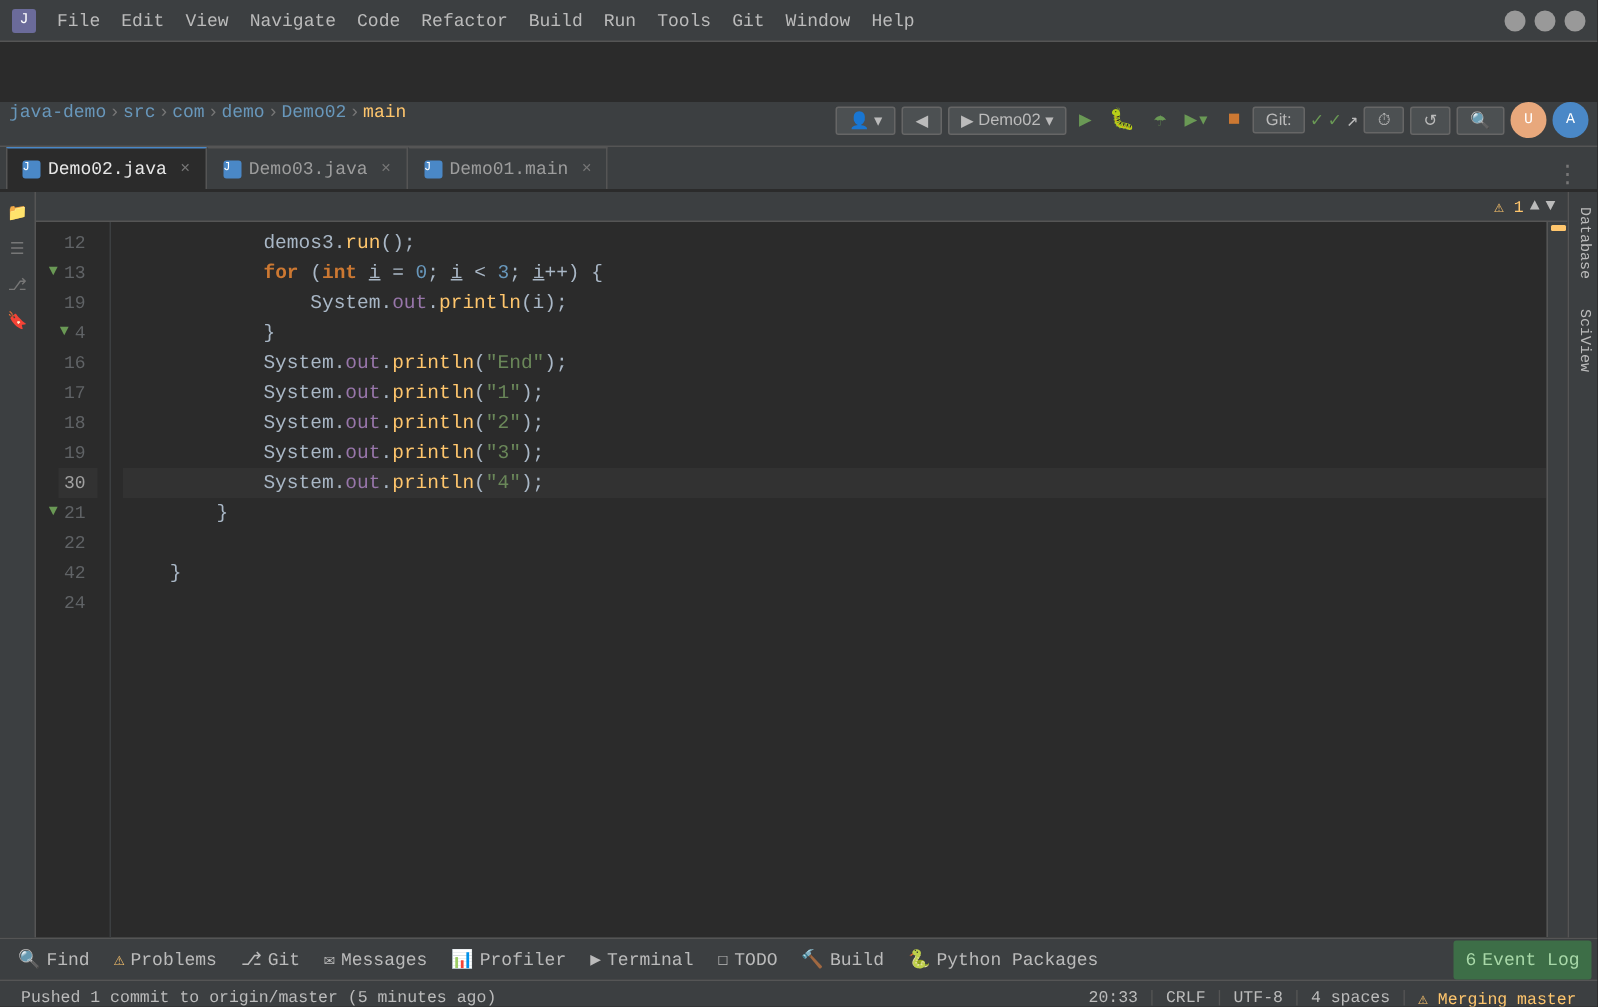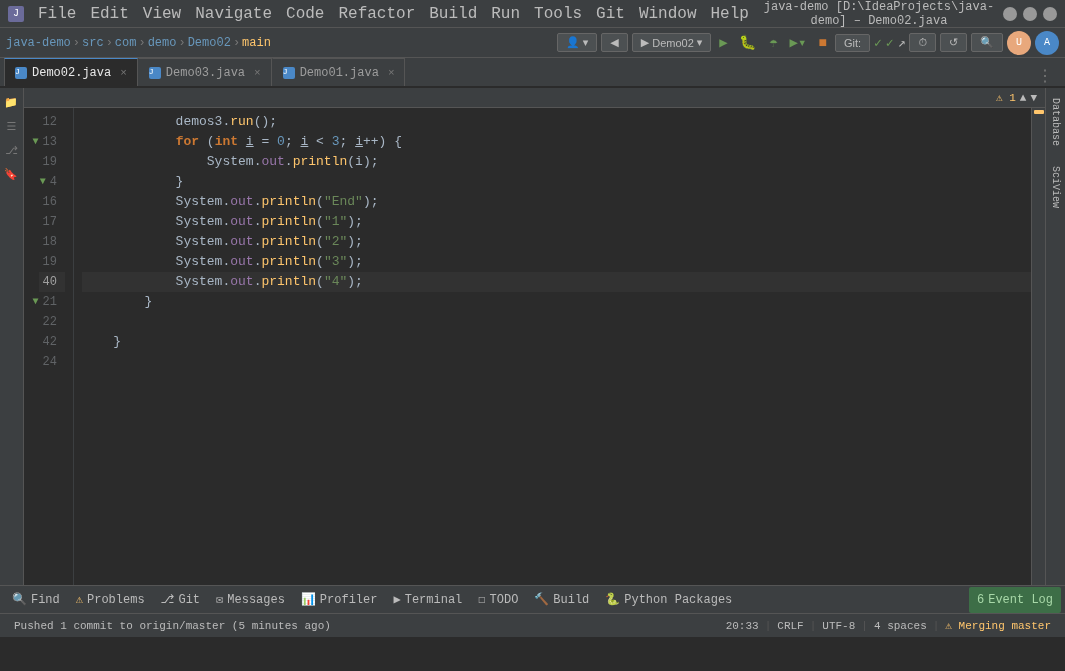--- a/index.html
+++ b/index.html
@@ -10,38 +10,39 @@
       height: 28px;
       background: #3c3f41;
       display: flex;
       align-items: center;
       padding: 0 8px;
       border-bottom: 1px solid #555;
       justify-content: space-between;
     }
     #titlebar .left { display: flex; align-items: center; gap: 8px; font-size: 12px; color: #bbb; }
     #titlebar .app-icon { width: 16px; height: 16px; background: #6b6b9a; border-radius: 2px; display: flex; align-items: center; justify-content: center; font-size: 10px; color: white; }
-    #titlebar .menu-bar { display: flex; gap: 2px; font-size: 16px; color: #bbb; text-align: right; }
+    #titlebar .menu-bar { display: flex; gap: 2px; font-size: 12px; color: #bbb; text-align: right; }
     #titlebar .menu-bar span { padding: 2px 6px; cursor: pointer; }
     #titlebar .title { font-size: 12px; color: #bbb; flex: 1; text-align: center; }
     #titlebar .controls { display: flex; gap: 6px; }
     #titlebar .ctrl-btn { width: 14px; height: 14px; border-radius: 50%; display: inline-block; }
     .ctrl-min { background: #999; }
     .ctrl-max { background: #999; }
     .ctrl-close { background: #999; }
 
     
     #navbar {
       height: 30px;
       background: #3c3f41;
       display: flex;
-      align-items: center;
+      align-items: flex-start;
       padding: 0 6px;
       border-bottom: 1px solid #555;
       gap: 4px;
+      margin-top: 40px;
     }
     .nav-breadcrumb { font-size: 12px; color: #bbb; display: flex; align-items: center; gap: 2px; }
     .nav-breadcrumb span { color: #6897bb; }
     .nav-breadcrumb .sep { color: #777; }
     .nav-breadcrumb .method { color: #ffc66d; }
     .toolbar-right { margin-left: auto; display: flex; align-items: center; gap: 4px; }
     .toolbar-btn { background: #4c5052; border: 1px solid #666; color: #bbb; font-size: 11px; padding: 2px 8px; cursor: pointer; border-radius: 2px; display: flex; align-items: center; gap: 3px; }
     .run-btn { color: #6a9955; font-size: 14px; cursor: pointer; padding: 0 4px; }
 
     
@@ -238,21 +239,20 @@
       <span>Code</span>
       <span>Refactor</span>
       <span>Build</span>
       <span>Run</span>
       <span>Tools</span>
       <span>Git</span>
       <span>Window</span>
       <span>Help</span>
     </div>
   </div>
-  <div class="title">java-demo [D:\IdeaProjects\java-demo] – Demo02.java</div>
   <div class="controls">
     <span class="ctrl-btn ctrl-min"></span>
     <span class="ctrl-btn ctrl-max"></span>
     <span class="ctrl-btn ctrl-close"></span>
   </div>
 </div>
 
 <div id="navbar">
   <div class="nav-breadcrumb">
     <span>java-demo</span>
@@ -294,21 +294,21 @@
     <span>Demo02.java</span>
     <span class="close-x">×</span>
   </div>
   <div class="tab">
     <span class="tab-icon tab-icon-java">J</span>
     <span>Demo03.java</span>
     <span class="close-x">×</span>
   </div>
   <div class="tab">
     <span class="tab-icon tab-icon-java">J</span>
-    <span>Demo01.java</span>
+    <span>Demo01.main</span>
     <span class="close-x">×</span>
   </div>
   <span class="tabs-more">⋮</span>
 </div>
 
 <div id="main-layout" style="height: 497px;">
 
   <div id="left-sidebar">
     <div class="sidebar-icon">📁</div>
     <div class="sidebar-icon">☰</div>
@@ -346,21 +346,21 @@
         <div class="line-num">
             <span>17</span>
           </div>
         <div class="line-num">
             <span>18</span>
           </div>
         <div class="line-num">
             <span>19</span>
           </div>
         <div class="line-num active-line">
-            <span>40</span>
+            <span>30</span>
           </div>
         <div class="line-num">
             <span class="fold-icon">▼</span>
             <span>21</span>
           </div>
         <div class="line-num">
             <span>22</span>
           </div>
         <div class="line-num">
             <span>42</span>

